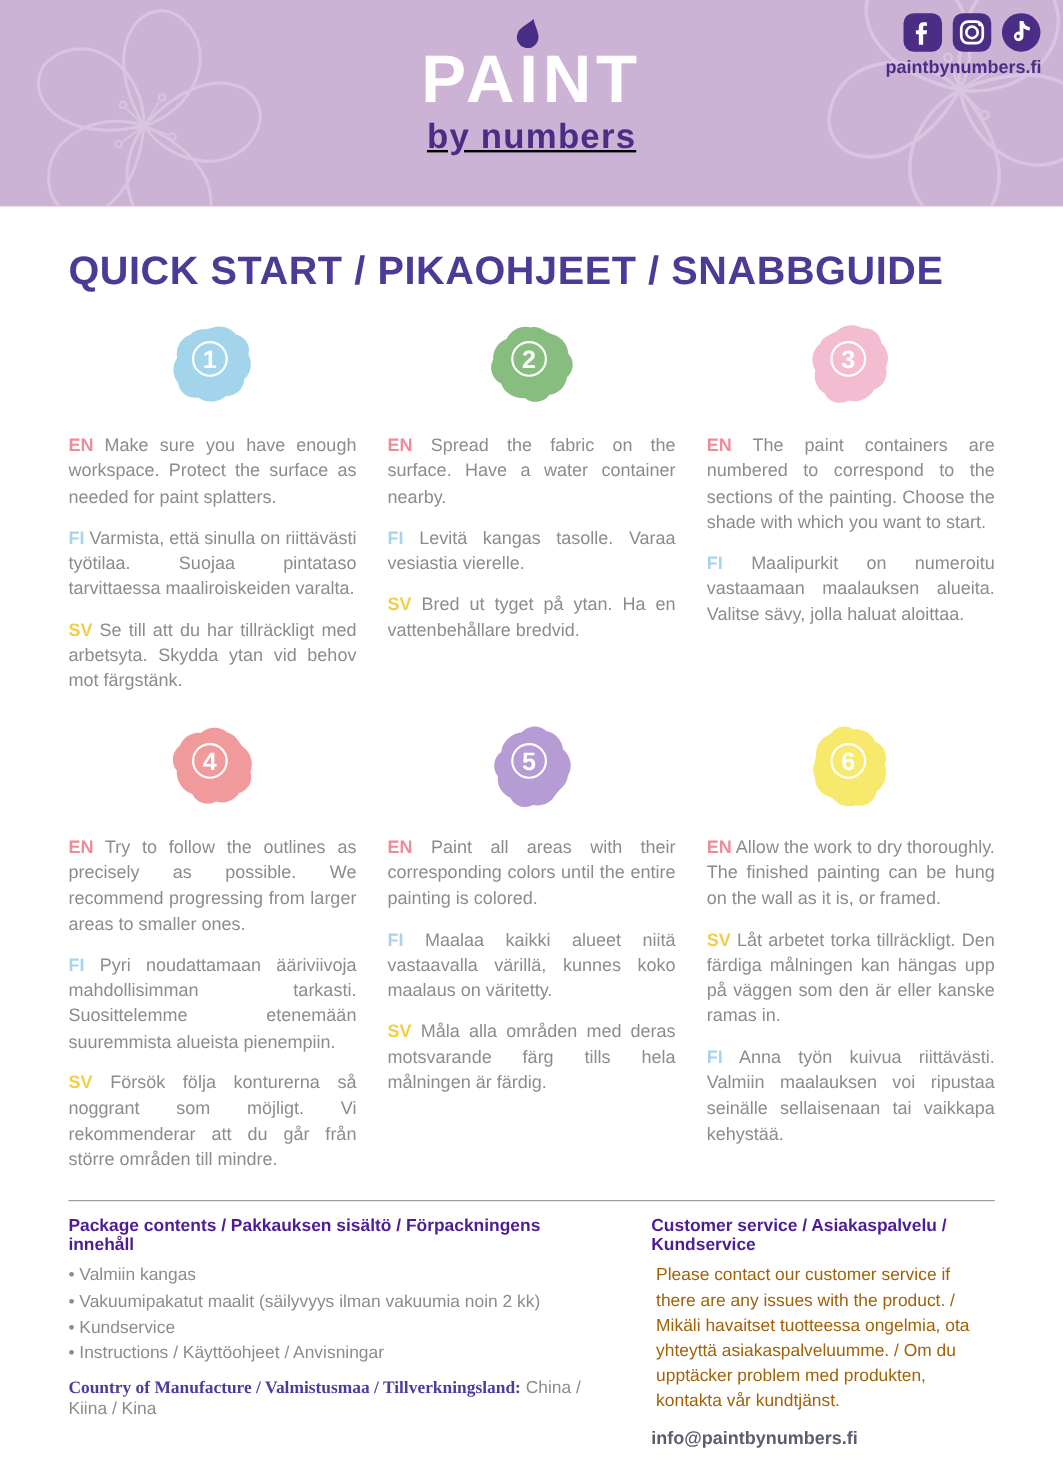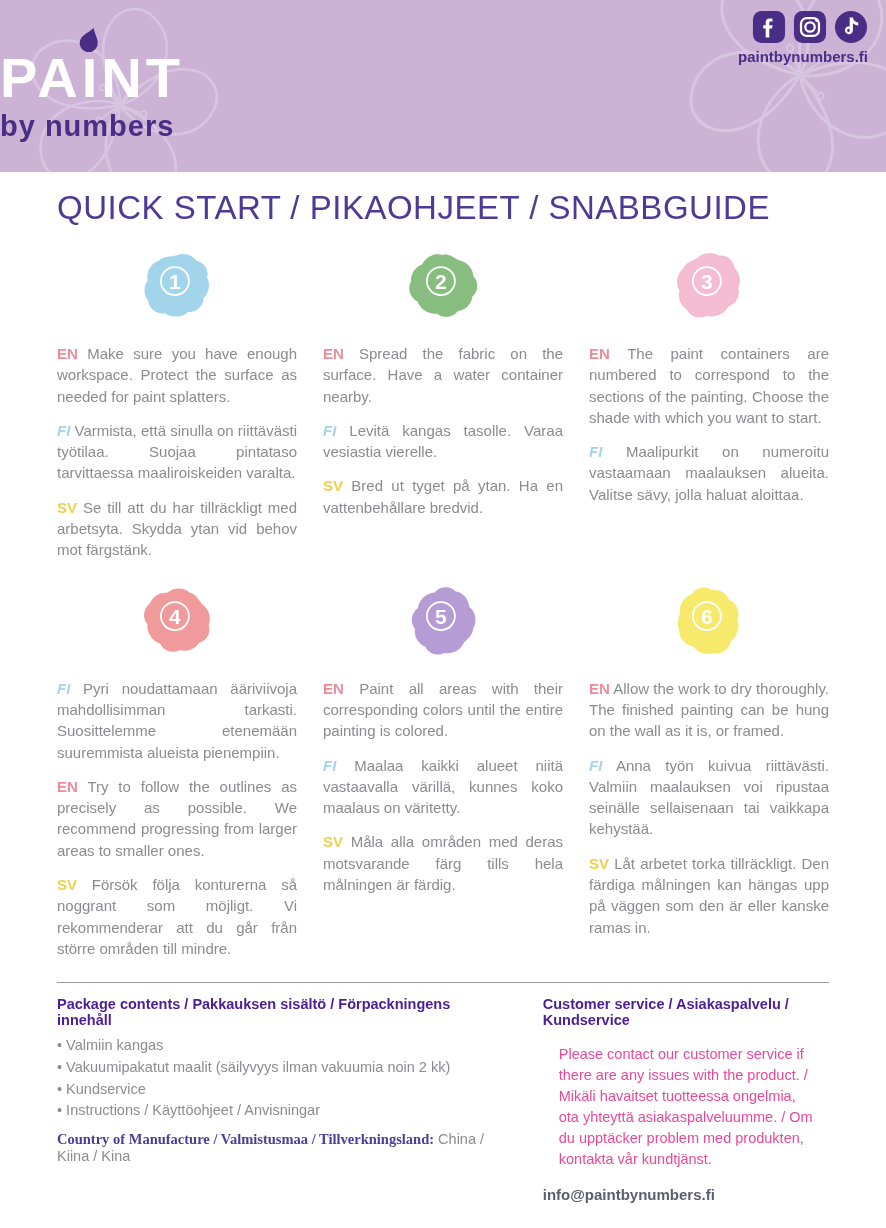--- a/index.html
+++ b/index.html
@@ -3,33 +3,33 @@
 <meta charset="utf-8">
 <style>
   html,body{margin:0;padding:0;}
   body{
     width:886px;height:1228px;overflow:hidden;background:#ffffff;
     font-family:"Liberation Sans",sans-serif;position:relative;
   }
   
   .header{height:172px;background:#ccb3d6;position:relative;overflow:hidden;}
   .flowers{position:absolute;inset:0;width:886px;height:172px;}
-  .logo{position:absolute;left:0;right:0;top:28px;}
+  .logo{position:absolute;left:0;right:0;top:16px;text-align:center;text-decoration:underline;}
   .logo-word{
     position:relative;display:inline-block;color:#ffffff;font-weight:bold;
     font-size:56px;letter-spacing:4px;line-height:1;padding-top:22px;
   }
   .logo-drop{position:absolute;top:-2px;left:50%;margin-left:-16px;}
   .logo-sub{color:#4a2d85;font-size:29px;font-weight:bold;letter-spacing:1px;margin-top:4px;}
   .social{position:absolute;top:10px;right:18px;text-align:center;}
   .social-row{display:flex;gap:7px;justify-content:flex-end;}
   .social-site{color:#4a2d85;font-weight:bold;font-size:15px;margin-top:4px;}
   
   .page-title{
-    margin:17px 57px 0;color:#4c3a96;font-weight:normal;font-size:33px;
+    margin:35px 57px 0;color:#4c3a96;font-weight:bold;font-size:33px;
     letter-spacing:.5px;white-space:nowrap;
   }
   
   .steps{display:grid;grid-template-columns:repeat(3,1fr);column-gap:26px;padding:0 57px;}
   .steps.row1{margin-top:16px;}
   .steps.row2{margin-top:4px;}
   .step{display:flex;flex-direction:column;align-items:center;}
   .blob-wrap{height:86px;display:flex;align-items:center;justify-content:center;}
   .blob{width:70px;height:72px;}
   .blob-path{transform-origin:50% 50%;}
@@ -40,35 +40,35 @@
   .step.s6 .blob-path{transform:rotate(-70deg);}
   .num-ring{fill:none;stroke:#ffffff;stroke-width:2.6;}
   .num-text{fill:#ffffff;font-weight:bold;font-size:30px;text-anchor:middle;dominant-baseline:central;}
   .step-text{align-self:stretch;margin-top:14px;}
   .step-text p{
     color:#8c8c90;font-size:15px;line-height:1.42;text-align:justify;
     margin:0 0 13px;
   }
   .lang{font-weight:bold;}
   .lang.en{color:#ef8c9a;}
-  .lang.fi{color:#a9d3ea;font-style:italic;}
+  .lang.fi{color:#a9d3ea;}
   .lang.sv{color:#f2cf4b;}
   
   .bottom{padding:0 57px;}
   .divider{border:none;border-top:1px solid #9a9aa0;margin:10px 0 0;}
   .bottom-cols{display:flex;gap:38px;margin-top:13px;}
   .col-left{width:58%;}
   .col-right{flex:1;}
   .section-head{color:#4c1d95;font-size:14.5px;font-weight:bold;margin:0 0 7px;}
   .package-list{list-style:none;margin:0;padding:0;color:#8c8c90;font-size:14.5px;line-height:1.5;}
   .package-list li::before{content:"• ";}
   .country{margin:9px 0 0;font-size:14.5px;}
   .country-label{color:#4b3e9b;font-weight:bold;font-family:Liberation Serif, serif;}
   .country-value{color:#8c8c90;}
-  .cs-body{color:#ec4899;font-size:14.5px;line-height:1.45;margin:16px;}
+  .cs-body{color:#a16207;font-size:14.5px;line-height:1.45;margin:4px;}
   .email{margin:11px 0 0;color:#5a5f6e;font-weight:bold;font-size:15px;}
 </style>
 </head>
 <body>
 
 <div class="header">
   <svg class="flowers" aria-hidden="true">
     <defs>
       <path id="petal" d="M0 0 C-34 -58 4 -92 27 -70 C50 -48 33 -10 0 0 Z"></path>
     </defs>
@@ -190,22 +190,22 @@
 
   <div class="step s4">
     <div class="blob-wrap">
       <svg class="blob" viewBox="0 0 100 100">
         <path class="blob-path" d="M50 6 C60 2 72 6 78 14 C88 16 96 26 93 38 C98 48 96 60 88 67 C88 78 78 88 66 87 C58 95 42 96 33 89 C22 91 10 83 9 71 C2 63 2 50 8 42 C6 30 12 18 24 14 C31 6 41 9 50 6 Z" fill="#f19a9b"></path>
         <circle class="num-ring" cx="47" cy="43" r="20"></circle>
         <text class="num-text" x="47" y="44">4</text>
       </svg>
     </div>
     <div class="step-text">
+      <p><span class="lang en">EN</span> <span>Try to follow the outlines as precisely as possible. We recommend progressing from larger areas to smaller ones.</span></p>
       <p><span class="lang fi">FI</span> <span>Pyri noudattamaan ääriviivoja mahdollisimman tarkasti. Suosittelemme etenemään suuremmista alueista pienempiin.</span></p>
-      <p><span class="lang en">EN</span> <span>Try to follow the outlines as precisely as possible. We recommend progressing from larger areas to smaller ones.</span></p>
       <p><span class="lang sv">SV</span> <span>Försök följa konturerna så noggrant som möjligt. Vi rekommenderar att du går från större områden till mindre.</span></p>
     </div>
   </div>
 
   <div class="step s5">
     <div class="blob-wrap">
       <svg class="blob" viewBox="0 0 100 100">
         <path class="blob-path" d="M50 6 C60 2 72 6 78 14 C88 16 96 26 93 38 C98 48 96 60 88 67 C88 78 78 88 66 87 C58 95 42 96 33 89 C22 91 10 83 9 71 C2 63 2 50 8 42 C6 30 12 18 24 14 C31 6 41 9 50 6 Z" fill="#b59cd4"></path>
         <circle class="num-ring" cx="47" cy="43" r="20"></circle>
         <text class="num-text" x="47" y="44">5</text>
@@ -221,22 +221,22 @@
   <div class="step s6">
     <div class="blob-wrap">
       <svg class="blob" viewBox="0 0 100 100">
         <path class="blob-path" d="M50 6 C60 2 72 6 78 14 C88 16 96 26 93 38 C98 48 96 60 88 67 C88 78 78 88 66 87 C58 95 42 96 33 89 C22 91 10 83 9 71 C2 63 2 50 8 42 C6 30 12 18 24 14 C31 6 41 9 50 6 Z" fill="#f6e96b"></path>
         <circle class="num-ring" cx="47" cy="43" r="20"></circle>
         <text class="num-text" x="47" y="44">6</text>
       </svg>
     </div>
     <div class="step-text">
       <p><span class="lang en">EN</span> <span>Allow the work to dry thoroughly. The finished painting can be hung on the wall as it is, or framed.</span></p>
+      <p><span class="lang sv">SV</span> <span>Låt arbetet torka tillräckligt. Den färdiga målningen kan hängas upp på väggen som den är eller kanske ramas in.</span></p>
       <p><span class="lang fi">FI</span> <span>Anna työn kuivua riittävästi. Valmiin maalauksen voi ripustaa seinälle sellaisenaan tai vaikkapa kehystää.</span></p>
-      <p><span class="lang sv">SV</span> <span>Låt arbetet torka tillräckligt. Den färdiga målningen kan hängas upp på väggen som den är eller kanske ramas in.</span></p>
     </div>
   </div>
 </div>
 
 <div class="bottom">
   <hr class="divider">
   <div class="bottom-cols">
     <div class="col-left">
       <h3 class="section-head">Package contents / Pakkauksen sisältö / Förpackningens innehåll</h3>
       <ul class="package-list">

